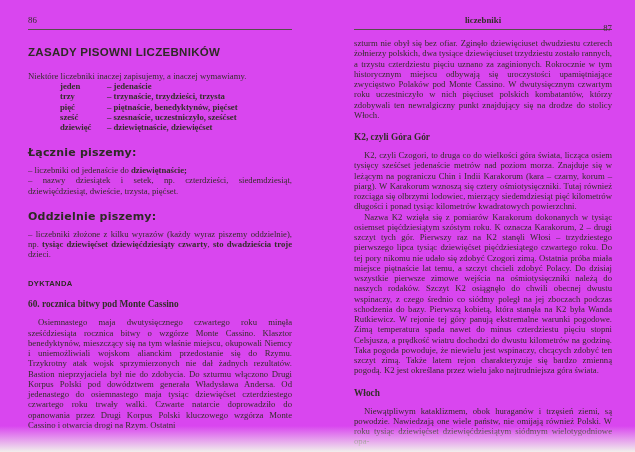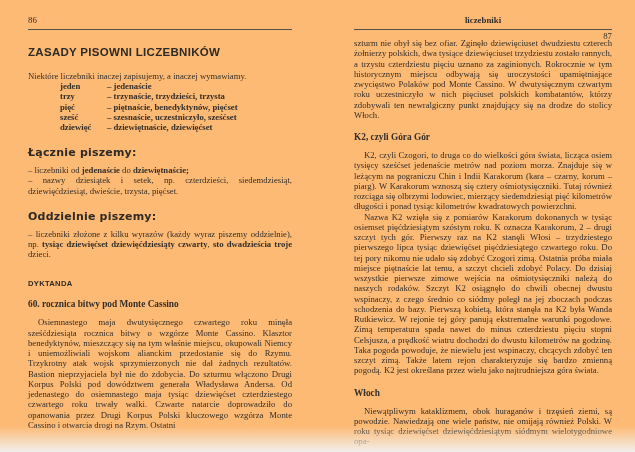--- a/index.html
+++ b/index.html
@@ -1,35 +1,35 @@
 <!DOCTYPE html>
 <html lang="pl"><head>
 <meta charset="utf-8">
 <style>
   html,body { margin:0; padding:0; background:#ddd; }
   .canvas {
     position:relative; width:635px; height:452px;
-    background:#fdba74; overflow:hidden;
+    background:#d946ef; overflow:hidden;
     color:#332e29;
     -webkit-font-smoothing:antialiased;
   }
   .canvas::after{ 
     content:""; position:absolute; left:0; right:0; bottom:0; height:26px;
     background:linear-gradient(#fcfbf800,#f1efec); pointer-events:none;
   }
   .page { position:absolute; top:0; }
   .page-left  { left:28px;  width:264px; }
   .page-right { left:354px; width:258px; }
 
   .pg-head {
     position:relative; margin-top:15px; height:12px;
     font:8.8px "Liberation Serif", serif;
   }
   .pg-head .pg-num-left  { position:absolute; left:0; top:0; }
-  .pg-head .pg-num-right { position:absolute; right:0; top:16px;font-family:Liberation Serif, serif; }
+  .pg-head .pg-num-right { position:absolute; right:0; top:8px;font-family:Liberation Serif, serif; }
   .pg-head .running-head {
     display:block; text-align:center; font-weight:700;
   }
   .head-rule { height:0; border:0; border-top:1.6px solid #55504a; margin:2px 0 0; }
   .title {
     margin:16px 0 12px; font:700 11.5px/13px "Liberation Sans", sans-serif;
     letter-spacing:.3px; color:#2e2a25;
   }
   .intro { margin:9px 0 0; font:8.7px/10.2px "Liberation Serif", serif; }
 
@@ -97,21 +97,21 @@
         <span class="def-term">sześć</span>
         <span class="def-forms">– szesnaście, uczestniczyło, sześćset</span>
       </div>
       <div class="def-row">
         <span class="def-term">dziewięć</span>
         <span class="def-forms">– dziewiętnaście, dziewięćset</span>
       </div>
     </div>
 
     <h2 class="sub-head">Łącznie piszemy:</h2>
-    <p class="rule-para"><span>– liczebniki od </span><span style="font-weight: 700;">jedenaście</span><span> do </span><span style="font-weight: 700;">dziewiętnaście;</span></p>
+    <p class="rule-para"><span>– liczebniki od </span><span style="font-weight: 400;">jedenaście</span><span> do </span><span style="font-weight: 700;">dziewiętnaście;</span></p>
     <p class="rule-para"><span>– nazwy dziesiątek i setek, np. </span><span style="font-weight: 400;">czterdzieści, siedemdziesiąt, dziewięćdziesiąt, dwieście, trzysta, pięćset</span><span>.</span></p>
 
     <h2 class="sub-head">Oddzielnie piszemy:</h2>
     <p class="rule-para"><span>– liczebniki złożone z kilku wyrazów (każdy wyraz piszemy oddzielnie), np. </span><span style="font-weight: 700;">tysiąc dziewięćset dziewięćdziesiąty czwarty</span><span>, </span><span style="font-weight: 700;">sto dwadzieścia troje</span><span> dzieci.</span></p>
 
     <h3 class="dyktanda">DYKTANDA</h3>
     <h4 class="dict-title">60. rocznica bitwy pod Monte Cassino</h4>
     <p class="body-para mt7 indent">Osiemnastego maja dwutysięcznego czwartego roku minęła sześćdziesiąta rocznica bitwy o wzgórze Monte Cassino. Klasztor benedyktynów, mieszczący się na tym właśnie miejscu, okupowali Niemcy i uniemożliwiali wojskom alianckim przedostanie się do Rzymu. Trzykrotny atak wojsk sprzymierzonych nie dał żadnych rezultatów. Bastion nieprzyjaciela był nie do zdobycia. Do szturmu włączono Drugi Korpus Polski pod dowództwem generała Władysława Andersa. Od jedenastego do osiemnastego maja tysiąc dziewięćset czterdziestego czwartego roku trwały walki. Czwarte natarcie doprowadziło do opanowania przez Drugi Korpus Polski kluczowego wzgórza Monte Cassino i otwarcia drogi na Rzym. Ostatni</p>
   </section>
 

